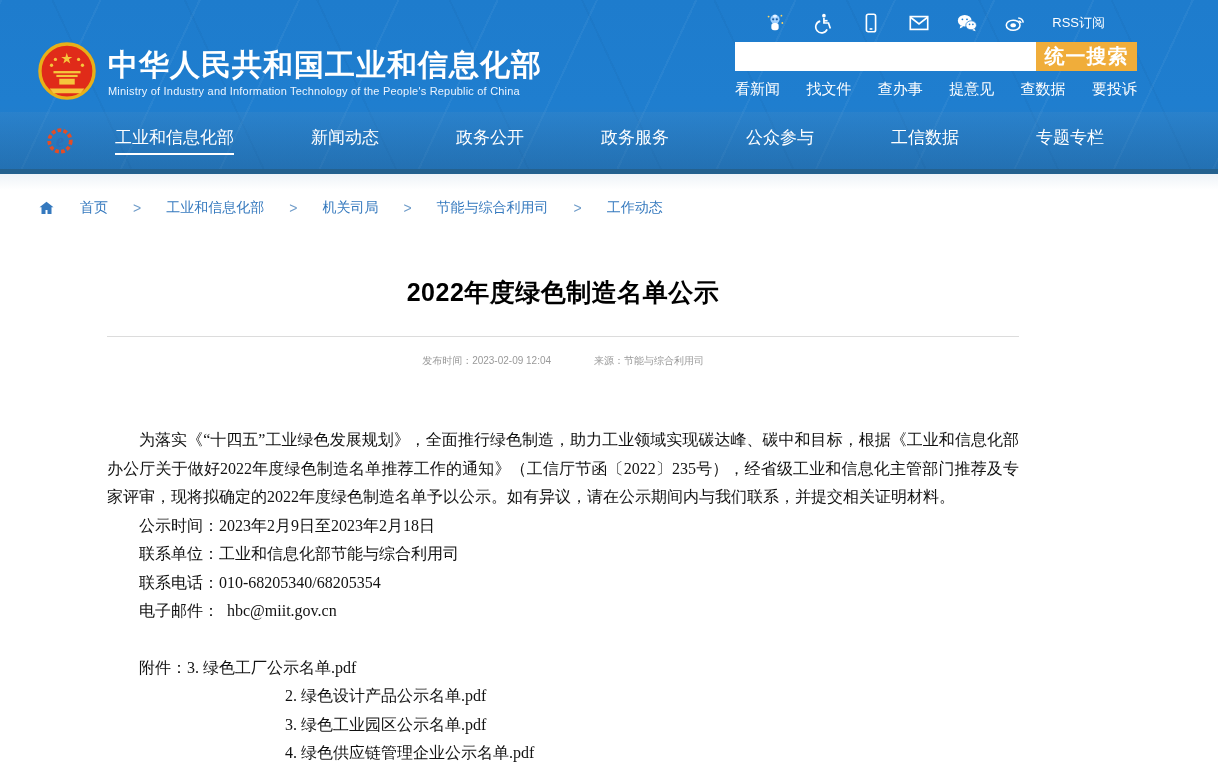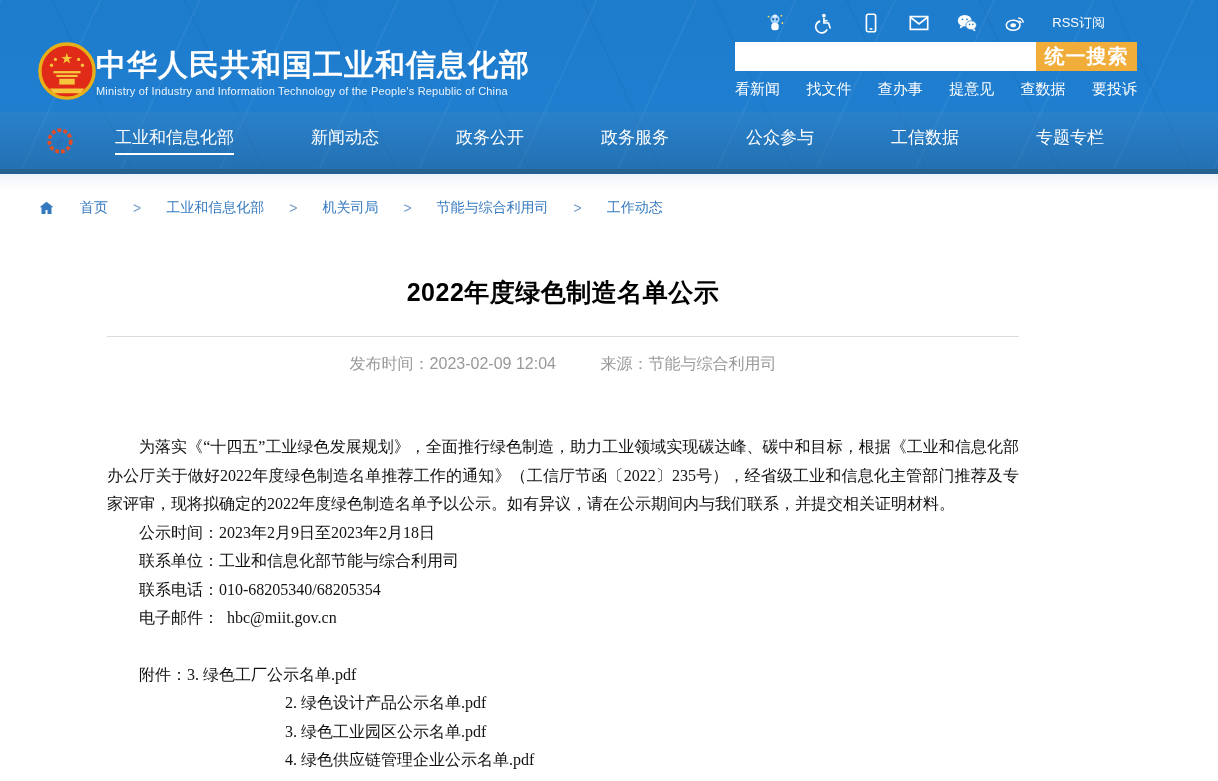--- a/index.html
+++ b/index.html
@@ -20,21 +20,21 @@
   .topbar {
     display: flex; justify-content: flex-end; align-items: center;
     gap: 26px; padding-right: 113px; height: 30px;
   }
   .topbar .ticon { width: 22px; height: 22px; display: inline-flex; align-items: center; justify-content: center; cursor: pointer; }
   .topbar .rss { font-size: 13px; color: #fff; cursor: pointer; }
   .header-main {
     display: flex; justify-content: space-between; align-items: flex-start;
     padding: 4px 81px 10px 38px; height: 74px;
   }
-  .brand { display: flex; align-items: center; gap: 0; }
+  .brand { display: flex; align-items: center; gap: 12px; }
   .brand-titles .cn {
     font-size: 30px; font-weight: bold; letter-spacing: 1px; color: #fff; line-height: 34px;
   }
   .brand-titles .en {
     font-size: 11px; color: #eaf4ff; margin-top: 3px; letter-spacing: 0.2px;
   }
   .search-col { width: 402px; }
   .search-row { display: flex; }
   .search-input {
     flex: 1; height: 29px; border: none; outline: none; padding: 0 8px;
@@ -71,21 +71,21 @@
   .breadcrumb-bar .sep { color: #6f9cc9; }
   .home-icon { width: 17px; height: 16px; display: inline-flex; }
   
   .article { width: 912px; margin-left: 107px; color: #1a1a1a; }
   .article-title {
     margin-top: 34px; text-align: center;
     font-size: 25px; font-weight: bold; color: #000; letter-spacing: 0.5px;
   }
   .title-divider { border: none; border-top: 1px solid #dcdcdc; margin-top: 27px; }
   .article-meta {
-    margin-top: 17px; text-align: center; font-size: 16px; color: #999;
+    margin-top: 17px; text-align: center; font-size: 10px; color: #999;
   }
   .article-meta .meta-group { margin: 0 20px; }
   .article-body {
     margin-top: 58px;
     font-family: "Liberation Serif", "DejaVu Serif", serif;
     font-size: 16px; line-height: 28.5px; color: #111;
   }
   .article-body p.lead { text-indent: 2em; text-align: justify; }
   .info-line { padding-left: 2em; white-space: pre-wrap; }
   .attach-block { margin-top: 28px; }

